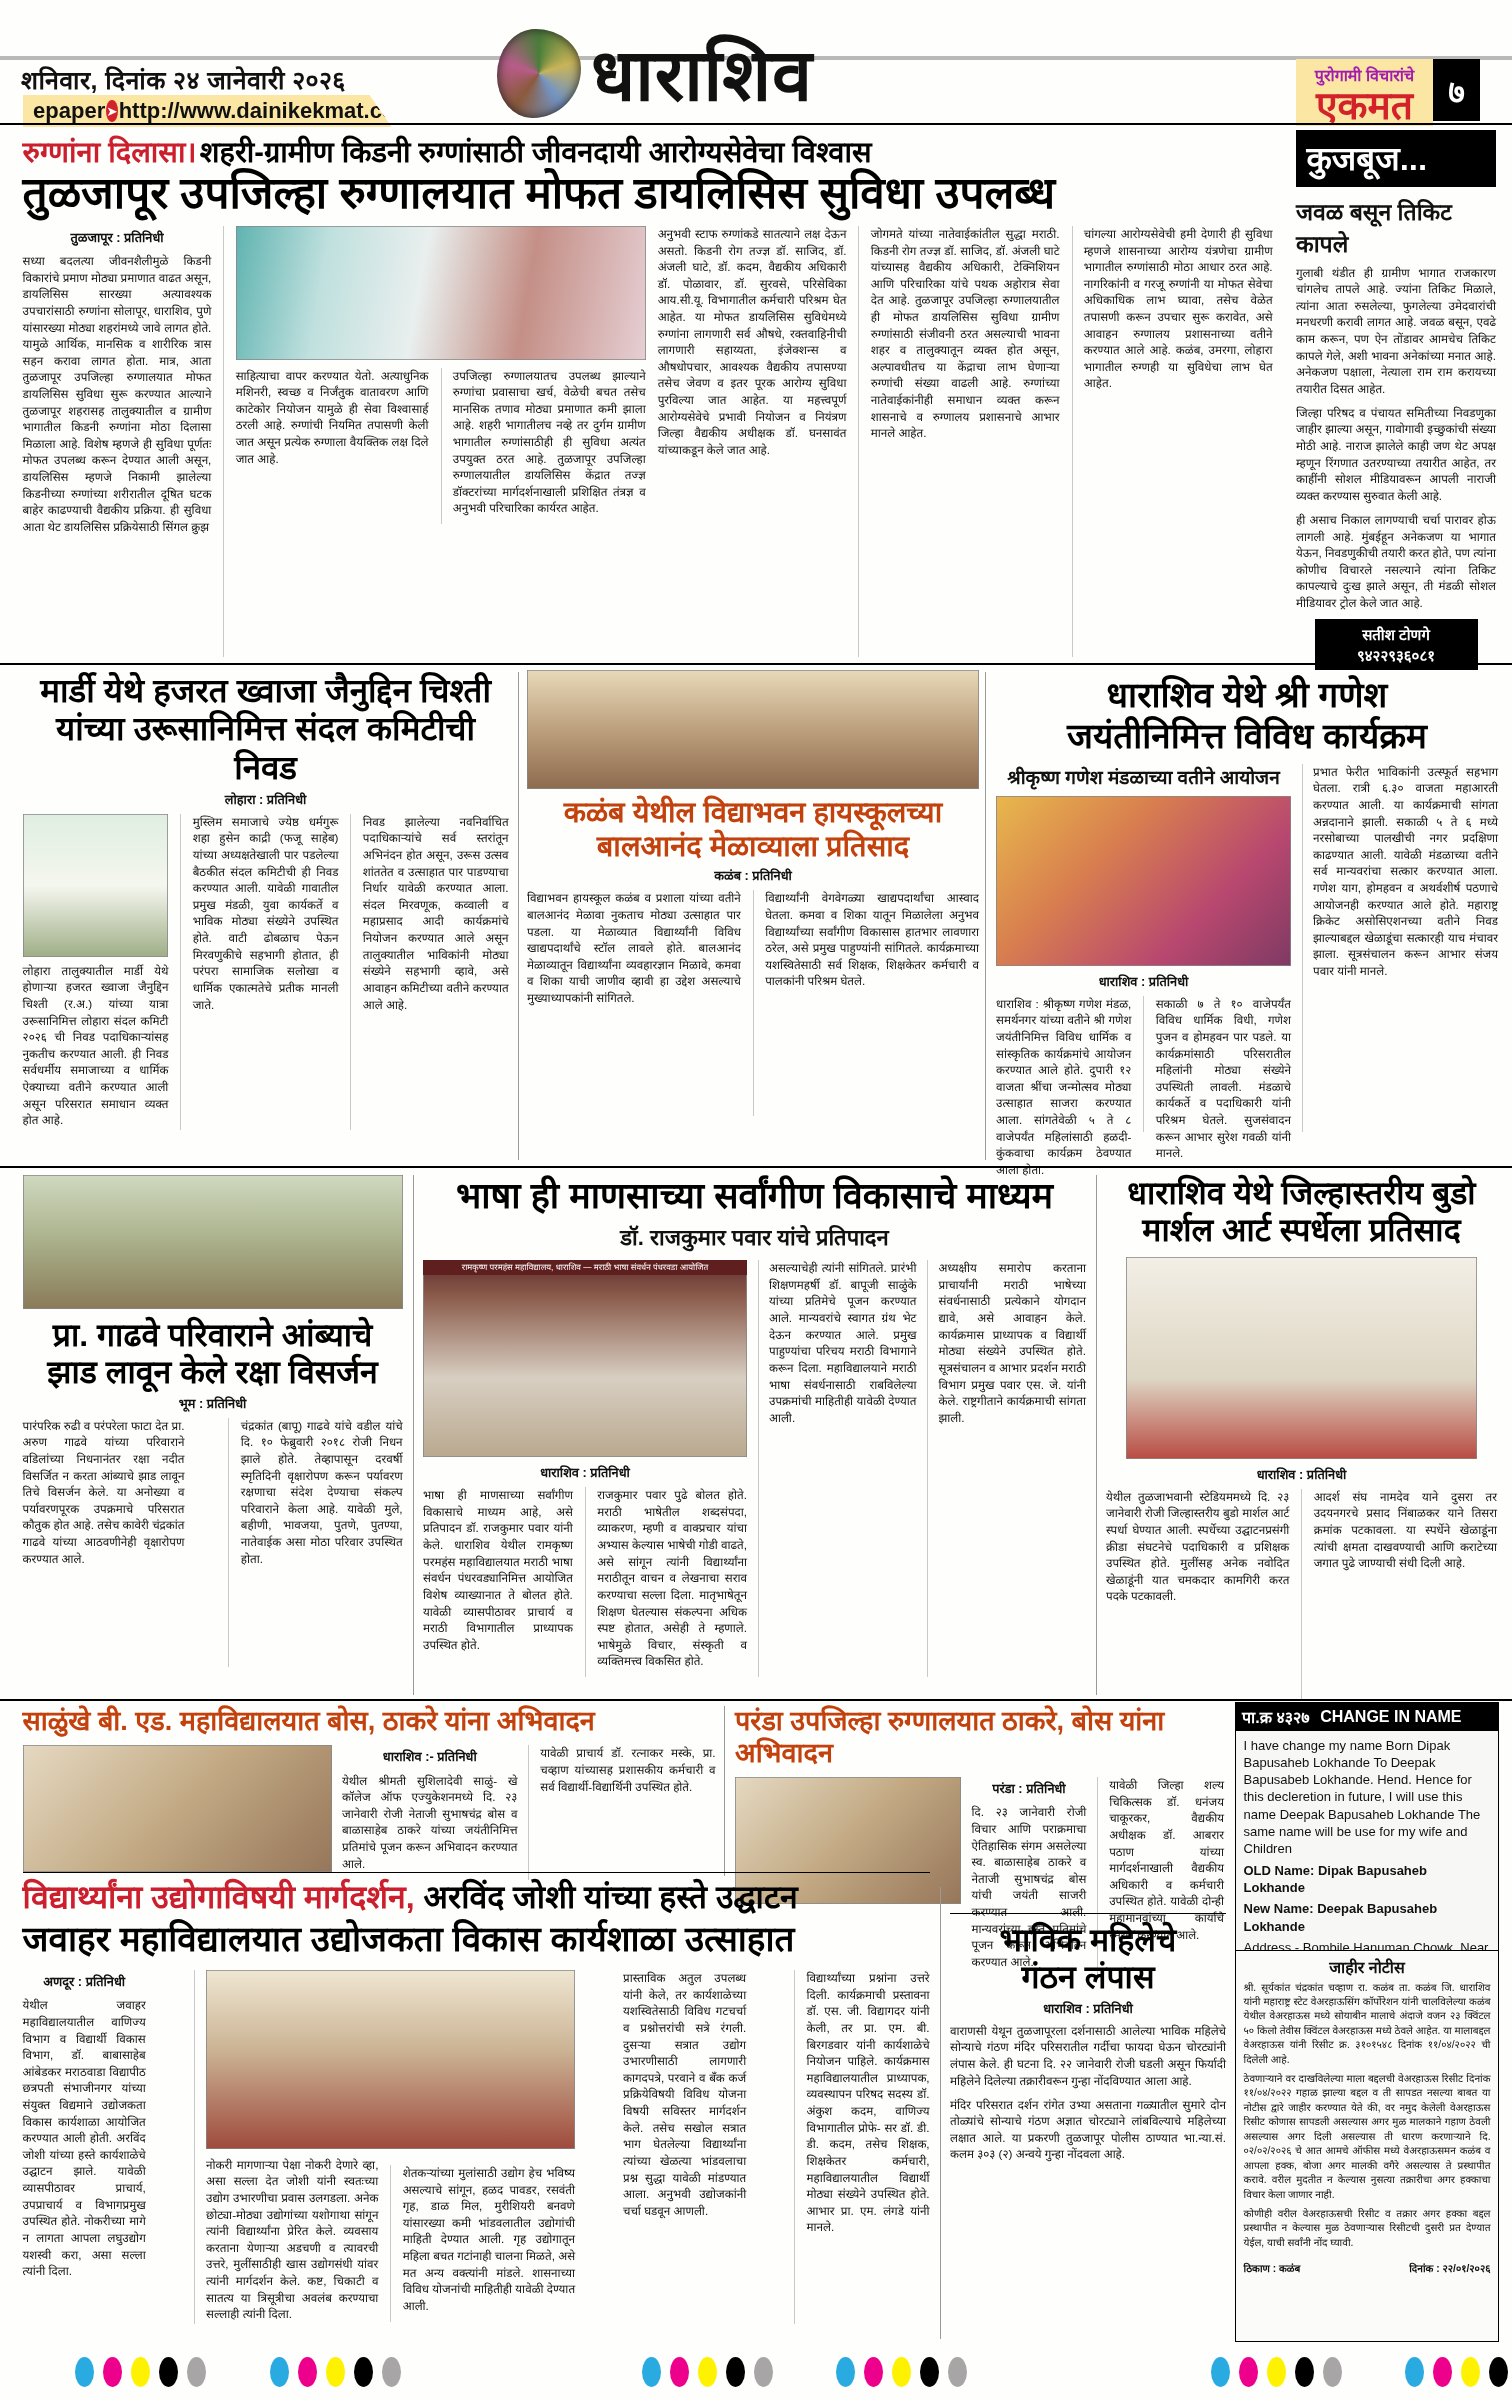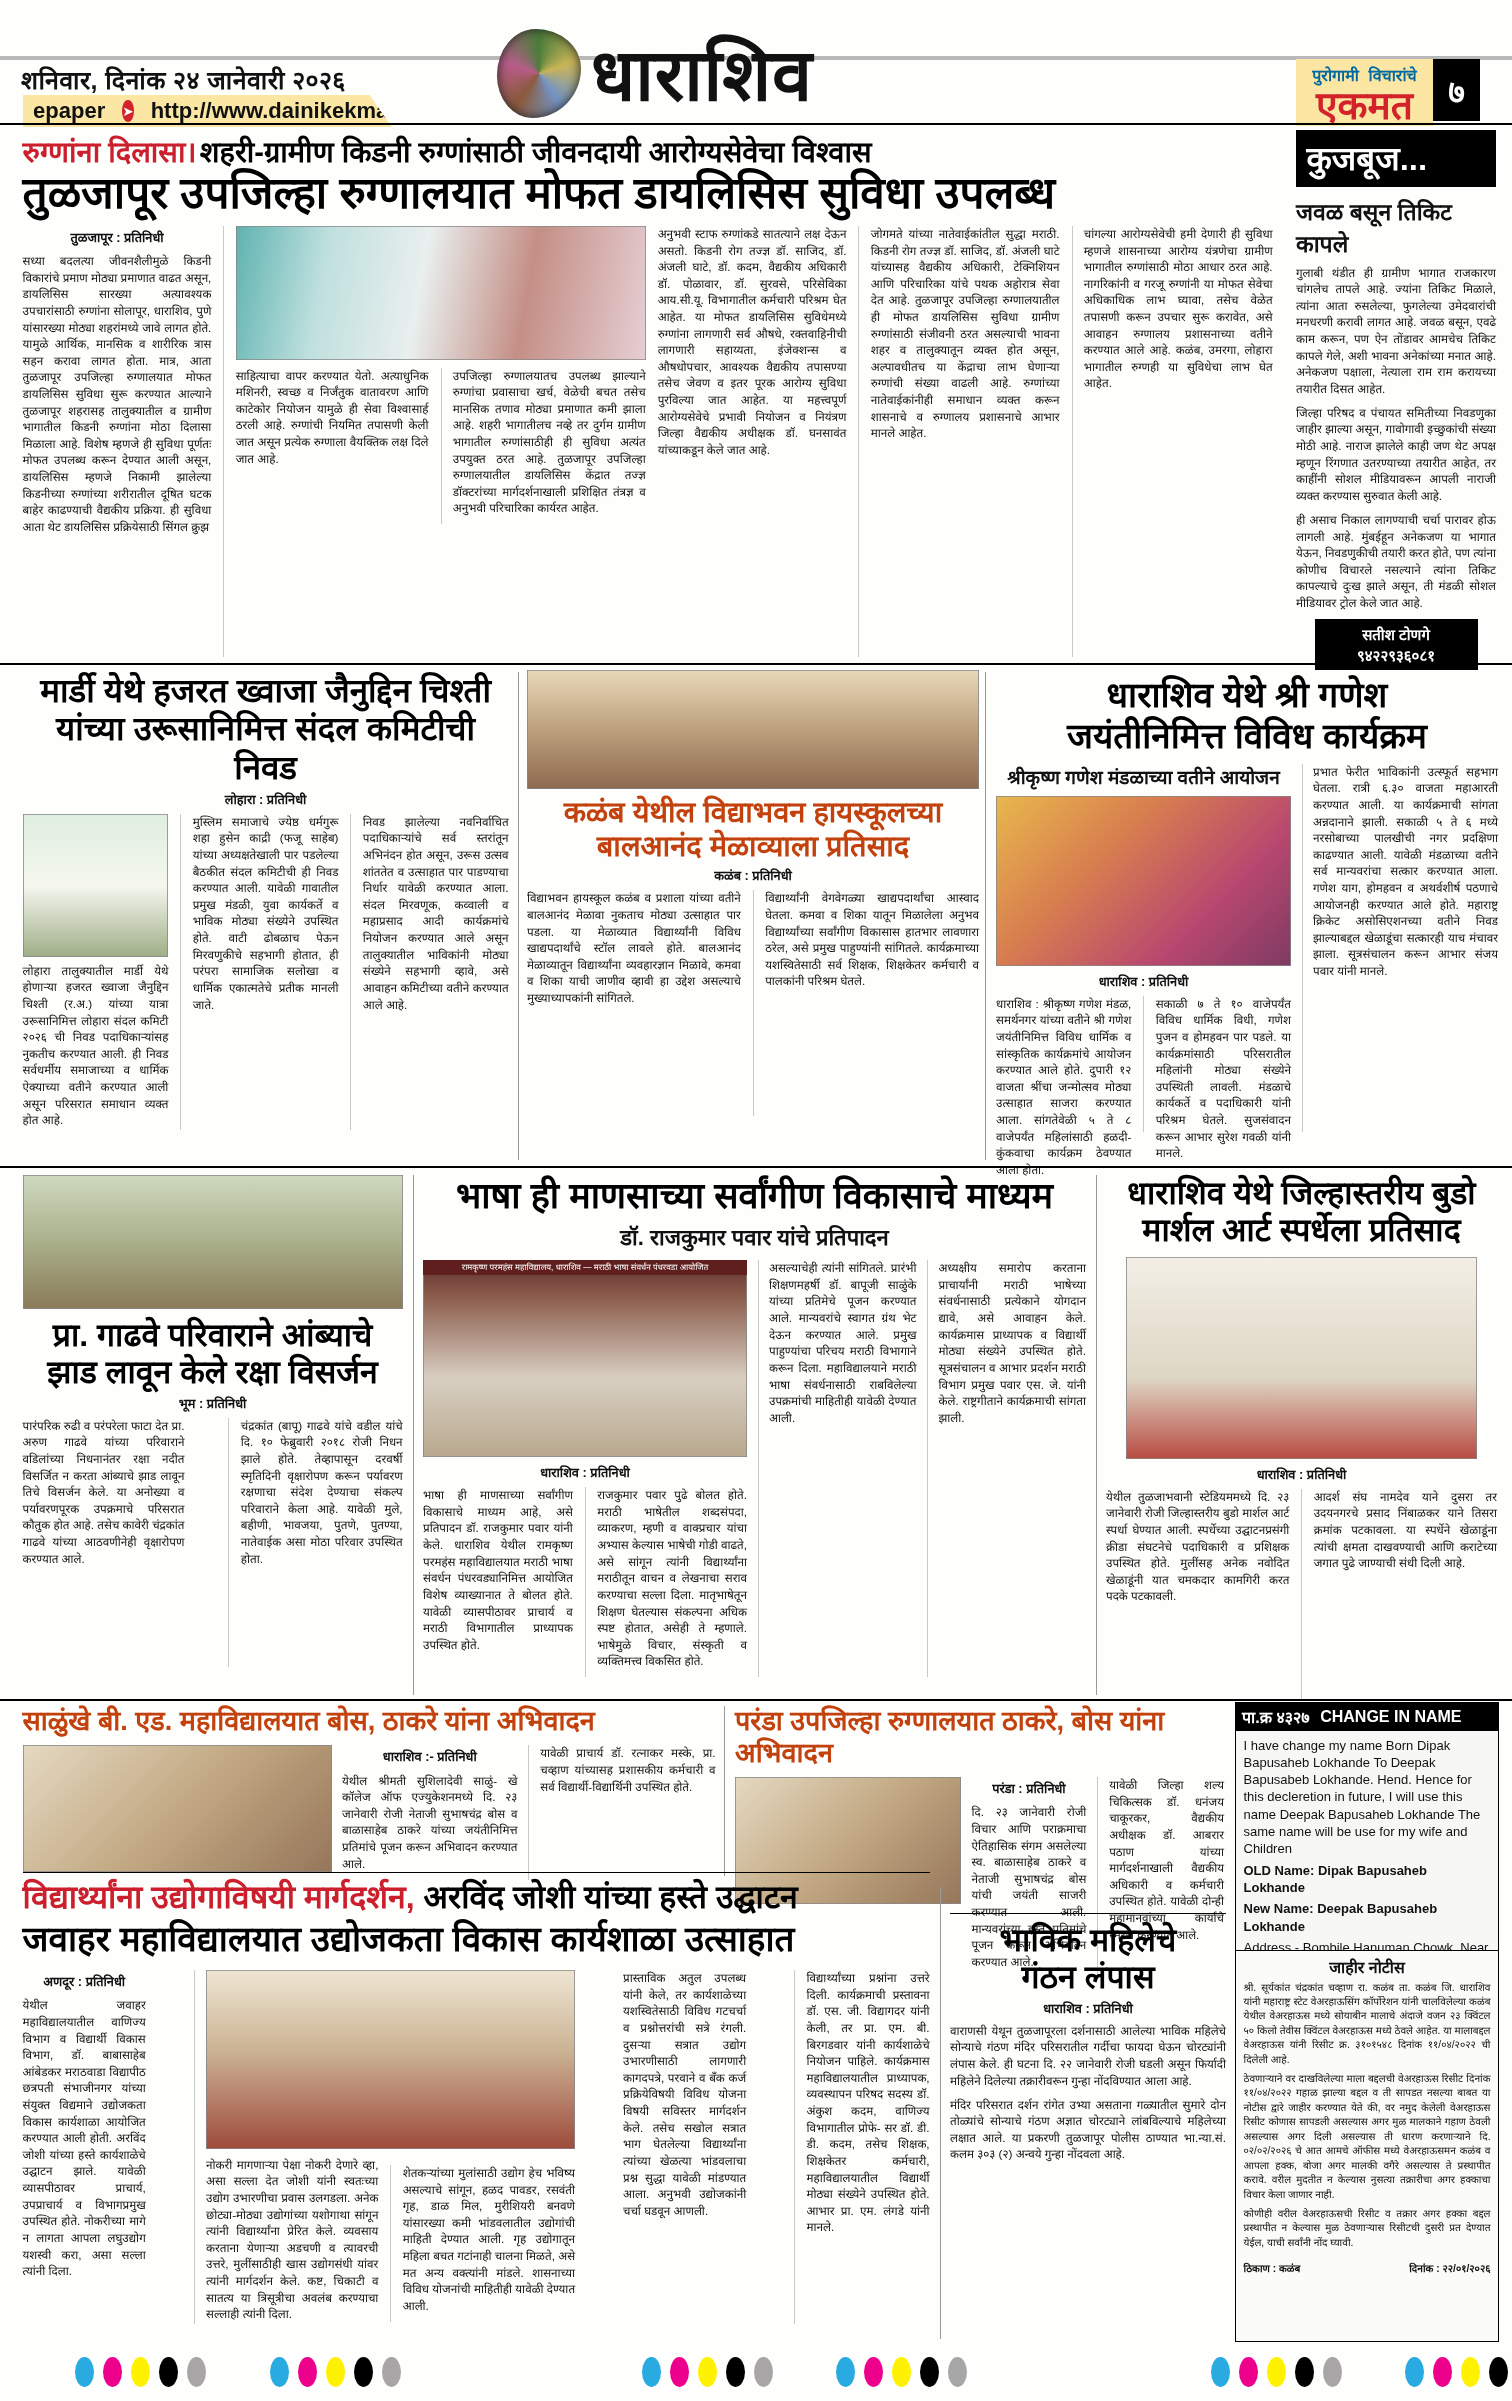--- a/index.html
+++ b/index.html
@@ -5,29 +5,29 @@
   html,body{margin:0;padding:0;background:#e8e8e4;}
   .page{position:relative;width:1512px;height:2401px;background:#fefefc;margin:0 auto;
         font-family:"Liberation Sans","DejaVu Sans",sans-serif;color:#111;overflow:hidden;}
   .abs{position:absolute;}
   .rule{position:absolute;background:#000;height:2.3px;}
   .grayrule{position:absolute;background:#b9b9b9;height:3.8px;}
   .vline{position:absolute;background:#9a9a9a;width:0.8px;}
 
   
   .date-line{font-size:25px;font-weight:700;letter-spacing:0.4px;}
-  .epaper-box{background:#fbe7a3;display:flex;align-items:center;gap:17px;padding:3px 19.6px 3px 10.5px;
+  .epaper-box{background:#fbe7a3;display:flex;align-items:center;gap:1px;padding:3px 19.6px 3px 10.5px;
               clip-path:polygon(0 0,94% 0,100% 100%,0 100%);font-size:22px;font-weight:700;}
   .cursor-icon{display:inline-flex;align-items:center;justify-content:center;width:22.6px;height:22.6px;
                border-radius:50%;background:#d3222a;color:#fff;font-size:13.6px;}
   .masthead{font-size:72px;font-weight:800;letter-spacing:0.8px;line-height:1;}
   .map-collage{width:84px;height:89px;border-radius:46% 54% 58% 42%/52% 44% 56% 48%;
       background:conic-gradient(#4a7d3a,#c9b457,#7394c4,#8b5a3c,#b85c8a,#4a7d3a);box-shadow:inset 0 0 10.5px #222;}
   .tagline-box{background:#fbe7a3;text-align:center;padding-top:4.5px;}
-  .tagline-small{font-size:16px;font-weight:700;color:#0369a1;font-family:Liberation Mono, monospace;}
+  .tagline-small{font-size:16px;font-weight:700;color:#a21caf;}
   .brand{font-size:39px;font-weight:800;color:#d3222a;line-height:1.05;}
   .pageno{background:#000;color:#fff;display:flex;align-items:center;justify-content:center;
           font-size:32px;font-weight:700;}
 
   
   .kicker-red{color:#cc1f2d;font-weight:700;font-size:29px;}
   .kicker-black{color:#000;font-weight:700;font-size:29px;}
   .headline-xl{font-size:44px;font-weight:800;line-height:1.08;color:#000;}
   .headline-l{font-size:33px;font-weight:800;line-height:1.16;color:#000;text-align:center;}
   .headline-m{font-size:29px;font-weight:800;line-height:1.18;color:#c2410c;text-align:center;}

